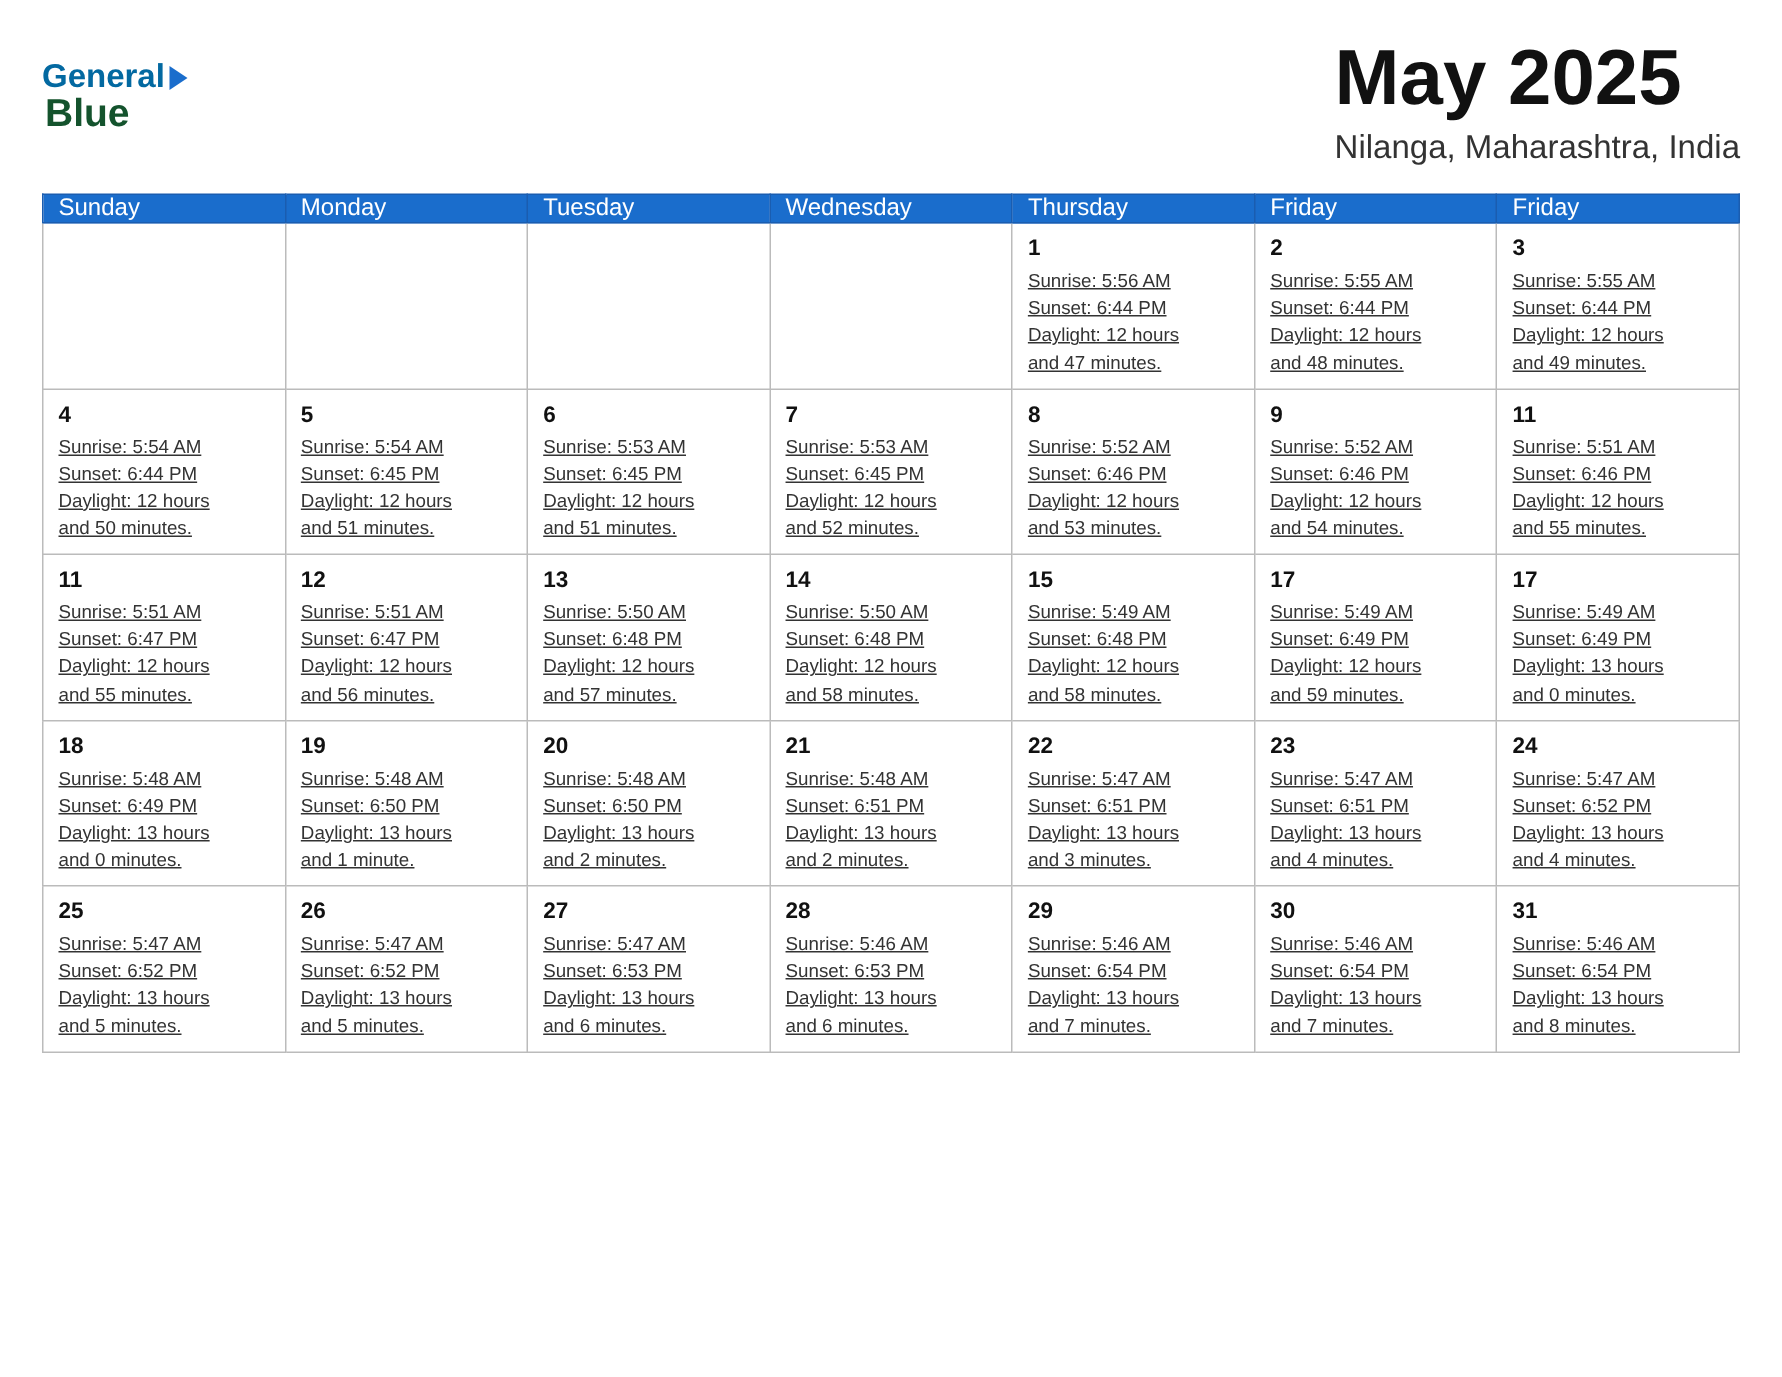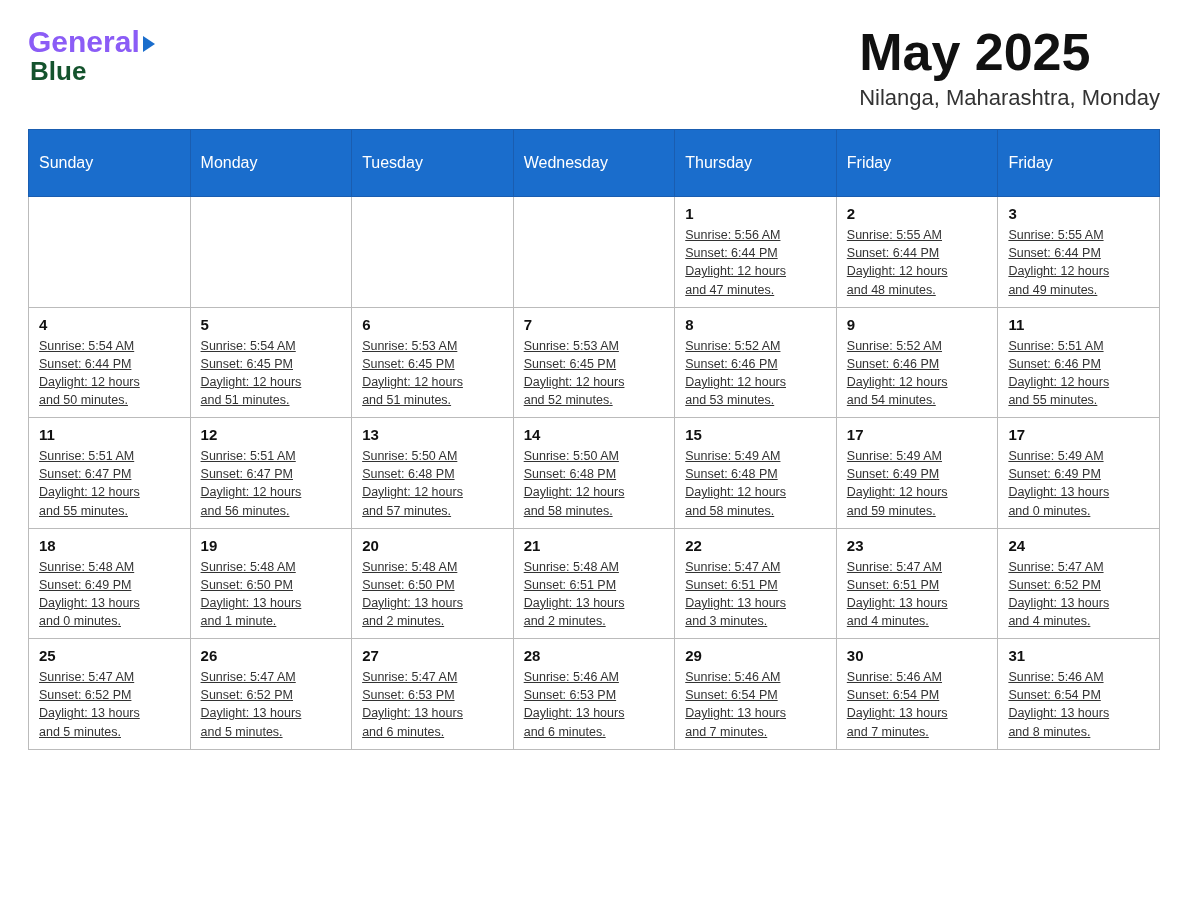--- a/index.html
+++ b/index.html
@@ -36,21 +36,21 @@
     .calendar {
       width: 100%;
       border-collapse: collapse;
       border: 1px solid #999;
     }
     .calendar th {
       background-color: #1a6dcc;
       color: #fff;
       font-size: 16px;
       font-weight: normal;
-      padding: 24px 10px;
+      padding: 0 10px;
       text-align: left;
       border: 1px solid #1a5db0;
     }
     .calendar td {
       vertical-align: top;
       padding: 8px 10px;
       border: 1px solid #bbb;
       width: 14.28%;
       min-height: 110px;
       font-size: 13px;
@@ -75,27 +75,27 @@
     tr.week-row td {
       height: 110px;
     }
   </style>
 </head>
 <body>
 
 <div class="header-area">
   <div class="logo-area">
     <div style="font-size:24px; font-weight:bold; line-height:1.2;">
-      <div style="color:#8b5cf6; font-size:30px;">General<span style="display:inline-block; width:0; height:0; border-left:12px solid #1a6dcc; border-top:8px solid transparent; border-bottom:8px solid transparent; margin-left:3px; vertical-align:middle;"></span></div>
+      <div style="color:#0369a1; font-size:22px;margin-top:14px;">General<span style="display:inline-block; width:0; height:0; border-left:12px solid #1a6dcc; border-top:8px solid transparent; border-bottom:8px solid transparent; margin-left:3px; vertical-align:middle;"></span></div>
       <div style="color:#14532d; font-size:26px; margin-top:-4px; margin-left:2px;">Blue</div>
     </div>
   </div>
   <div class="title-area">
     <div class="month-title">May 2025</div>
-    <div class="location-title">Nilanga, Maharashtra, Monday</div>
+    <div class="location-title">Nilanga, Maharashtra, India</div>
   </div>
 </div>
 
 <table class="calendar">
   <thead>
     <tr>
     <th>Sunday</th>
         <th>Monday</th>
         <th>Tuesday</th>
         <th>Wednesday</th>

